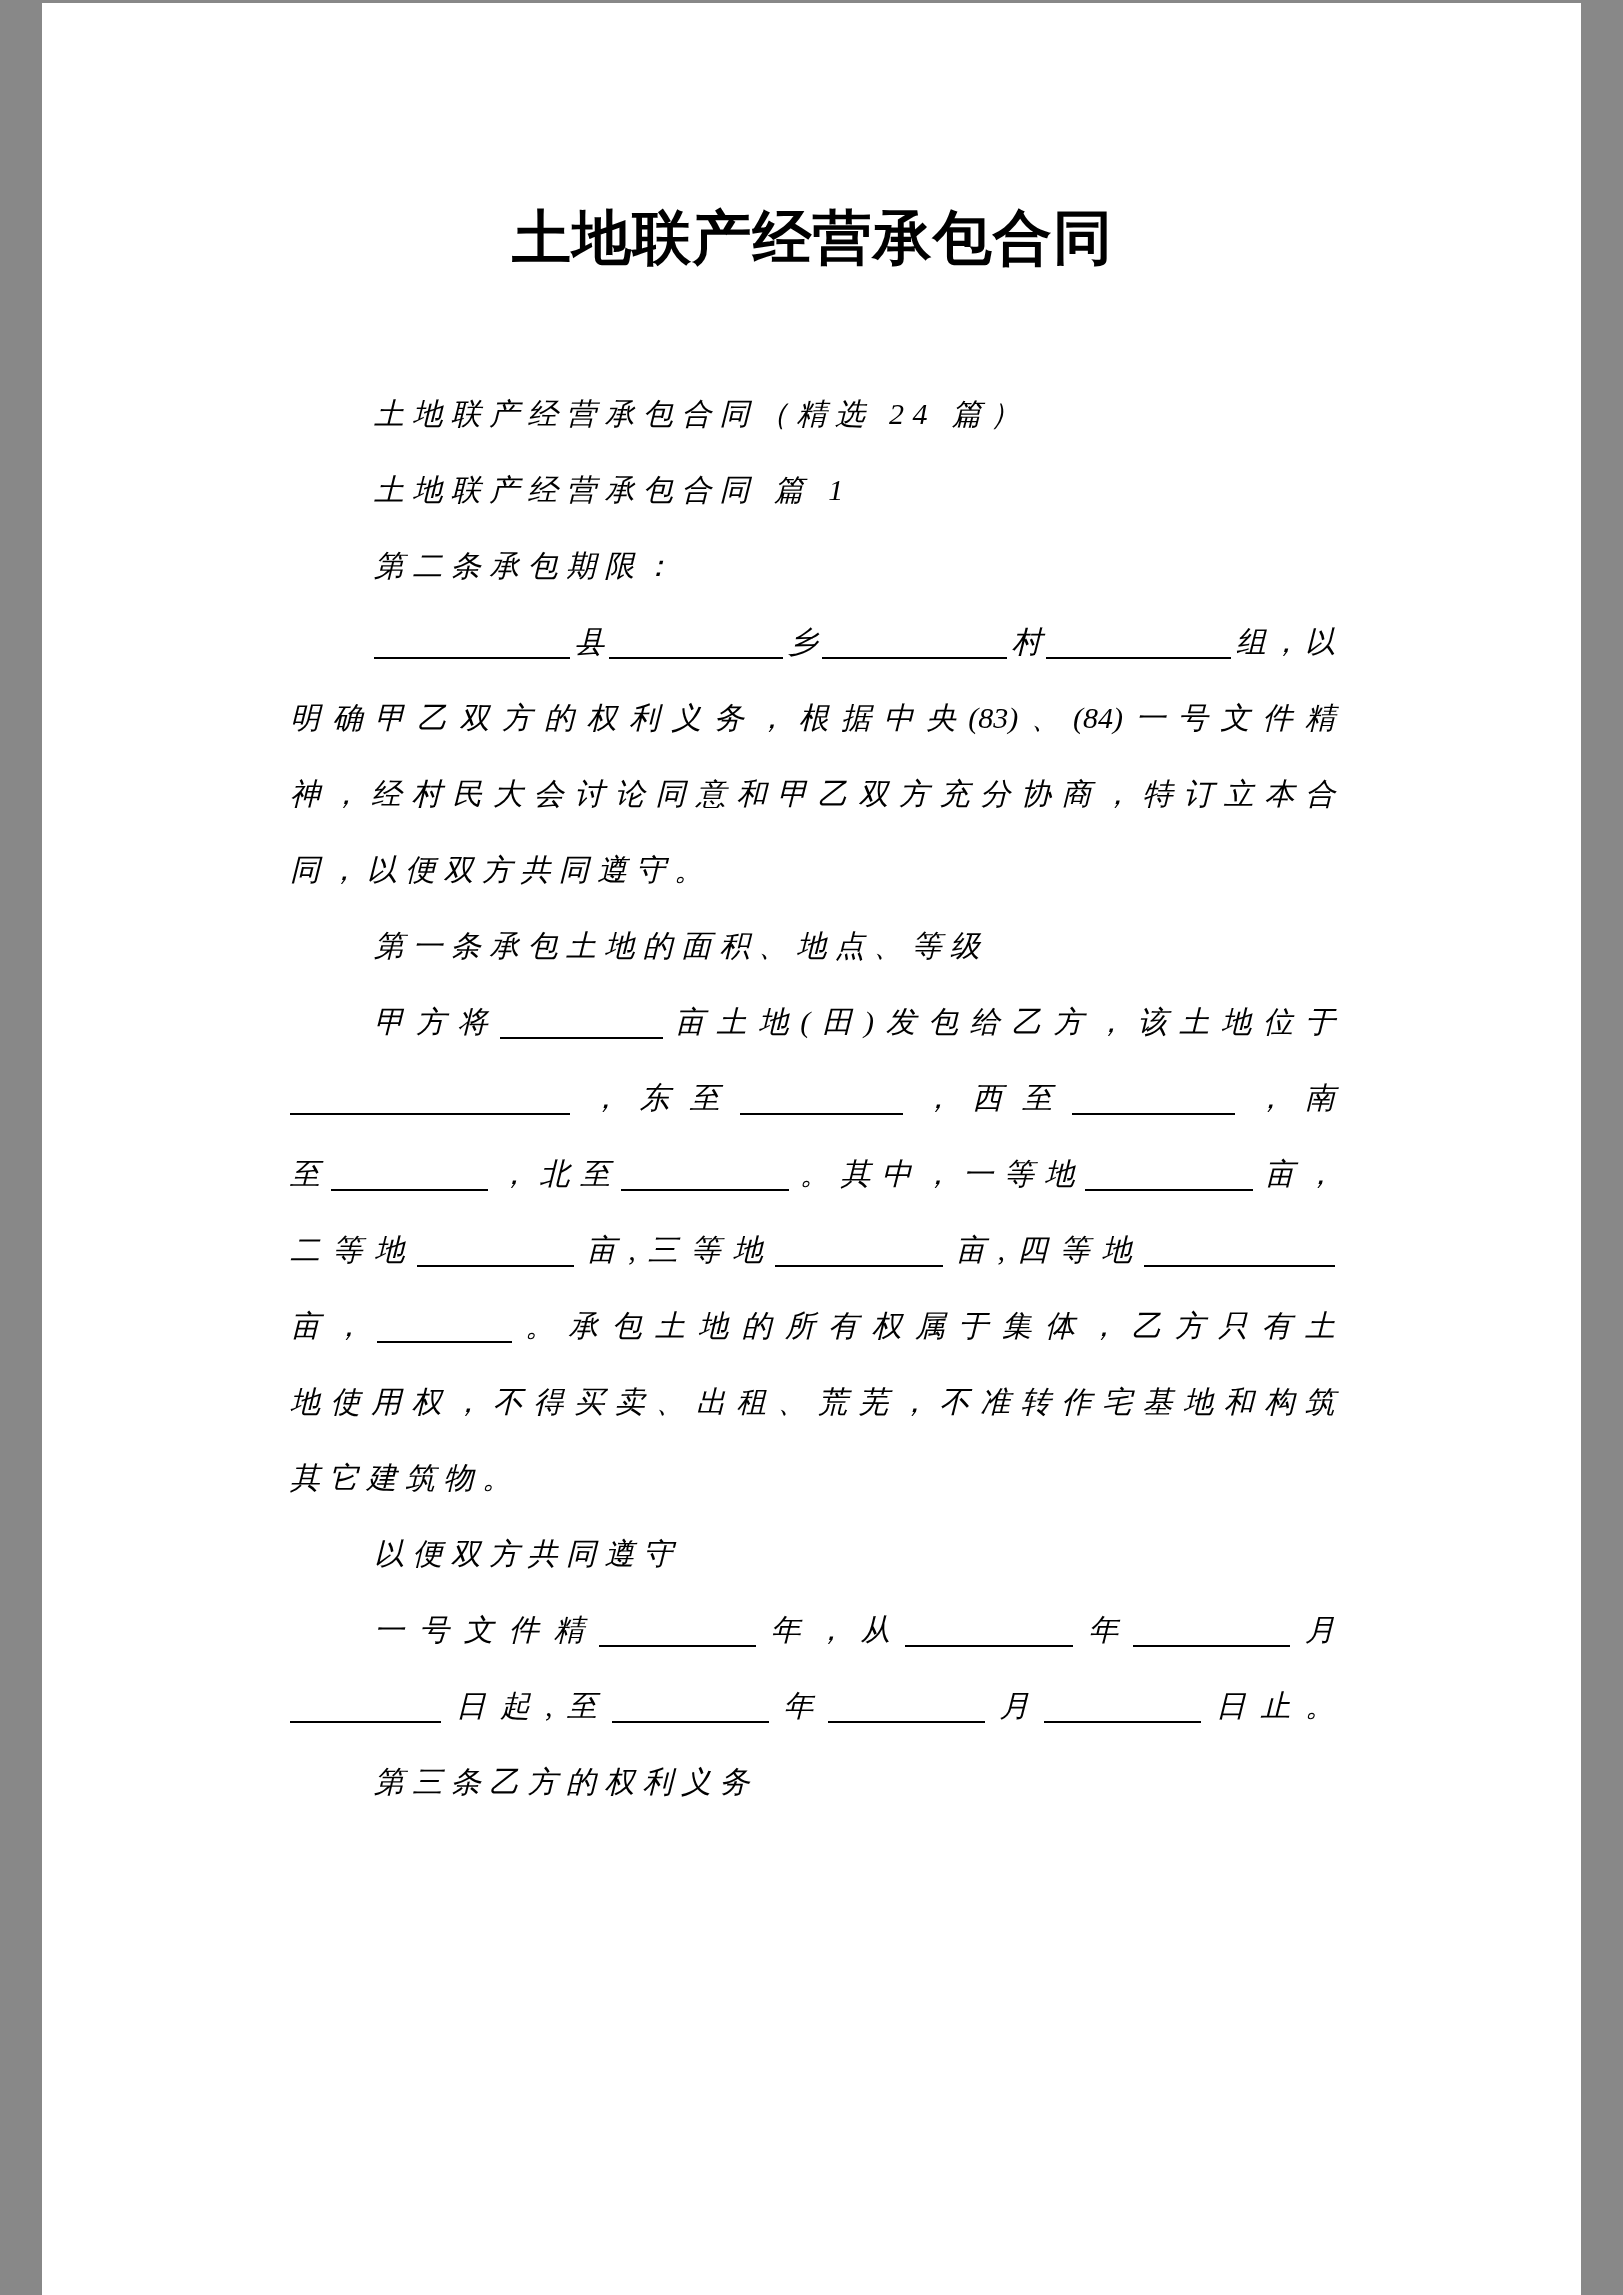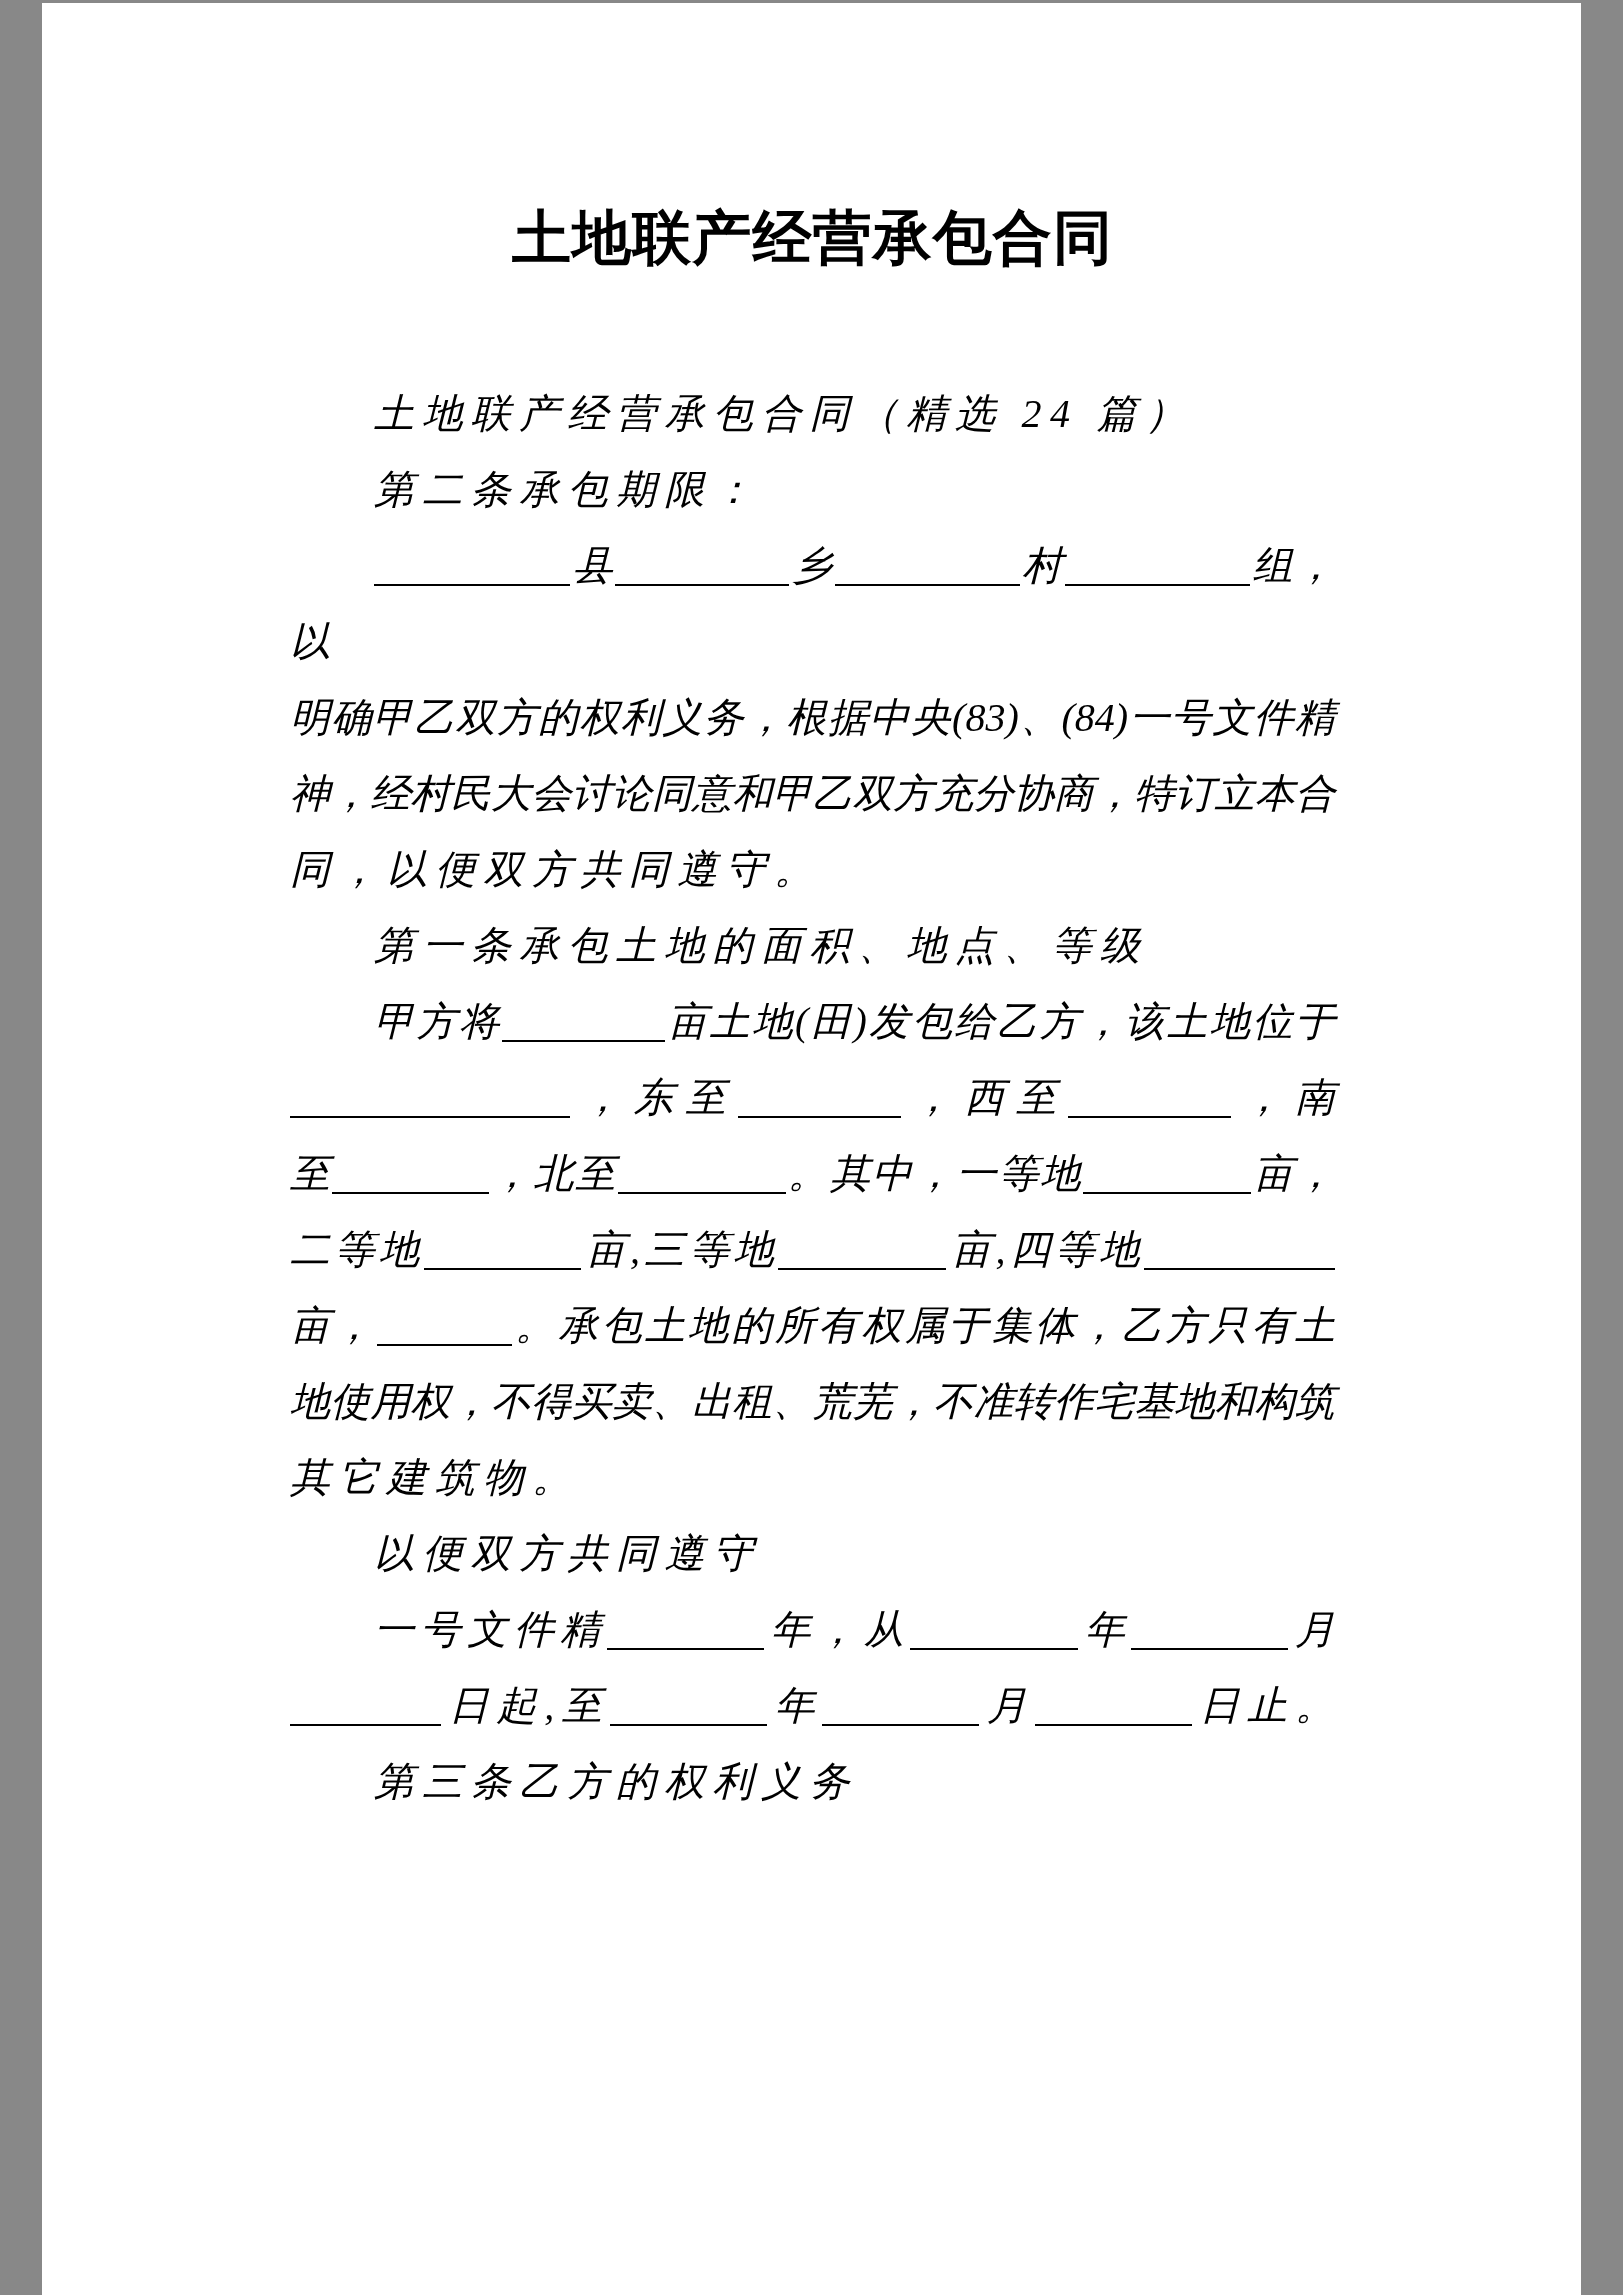--- a/index.html
+++ b/index.html
@@ -19,21 +19,21 @@
     margin: 0 0 98px 0;
     font-size: 59px;
     font-weight: bold;
     font-style: normal;
     line-height: 79px;
     letter-spacing: 1.1px;
     text-align: center;
     white-space: nowrap;
   }
   .doc-body {
-    font-size: 40px;
+    font-size: 30px;
     font-style: italic; 
   }
   .line {
     margin: 0;
     padding: 0;
     line-height: 76px;
     letter-spacing: 8.4px;
     text-align: left;
   }
   .line.indent { text-indent: 84px; }
@@ -50,20 +50,21 @@
     vertical-align: -6.7px;
   }
 </style>
 </head>
 <body>
 
 <div class="page">
   <h1 class="doc-title">土地联产经营承包合同</h1>
   <div class="doc-body">
       <p class="line indent"><span>土地联产经营承包合同（精选 24 篇）</span></p>
+      <p class="line indent"><span>土地联产经营承包合同 篇 1</span></p>
       <p class="line indent"><span>第二条承包期限：</span></p>
       <p class="line indent fill"><span class="blank" style="width: 196px;"></span><span>县</span><span class="blank" style="width: 174px;"></span><span>乡</span><span class="blank" style="width: 185px;"></span><span>村</span><span class="blank" style="width: 185px;"></span><span>组，以</span></p>
       <p class="line fill"><span>明确甲乙双方的权利义务，根据中央(83)、(84)一号文件精</span></p>
       <p class="line fill"><span>神，经村民大会讨论同意和甲乙双方充分协商，特订立本合</span></p>
       <p class="line"><span>同，以便双方共同遵守。</span></p>
       <p class="line indent"><span>第一条承包土地的面积、地点、等级</span></p>
       <p class="line indent fill"><span>甲方将</span><span class="blank" style="width: 163px;"></span><span>亩土地(田)发包给乙方，该土地位于</span></p>
       <p class="line fill"><span class="blank" style="width: 280px;"></span><span>，东至</span><span class="blank" style="width: 163px;"></span><span>，西至</span><span class="blank" style="width: 163px;"></span><span>，南</span></p>
       <p class="line fill"><span>至</span><span class="blank" style="width: 157px;"></span><span>，北至</span><span class="blank" style="width: 168px;"></span><span>。其中，一等地</span><span class="blank" style="width: 168px;"></span><span>亩，</span></p>
       <p class="line fill"><span>二等地</span><span class="blank" style="width: 157px;"></span><span>亩,三等地</span><span class="blank" style="width: 168px;"></span><span>亩,四等地</span><span class="blank" style="width: 191px;"></span></p>

